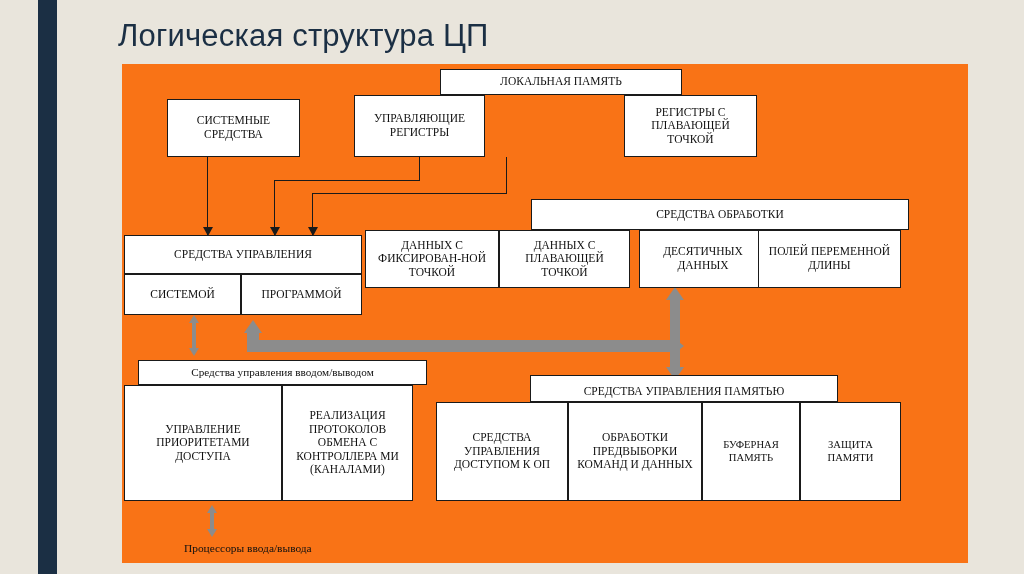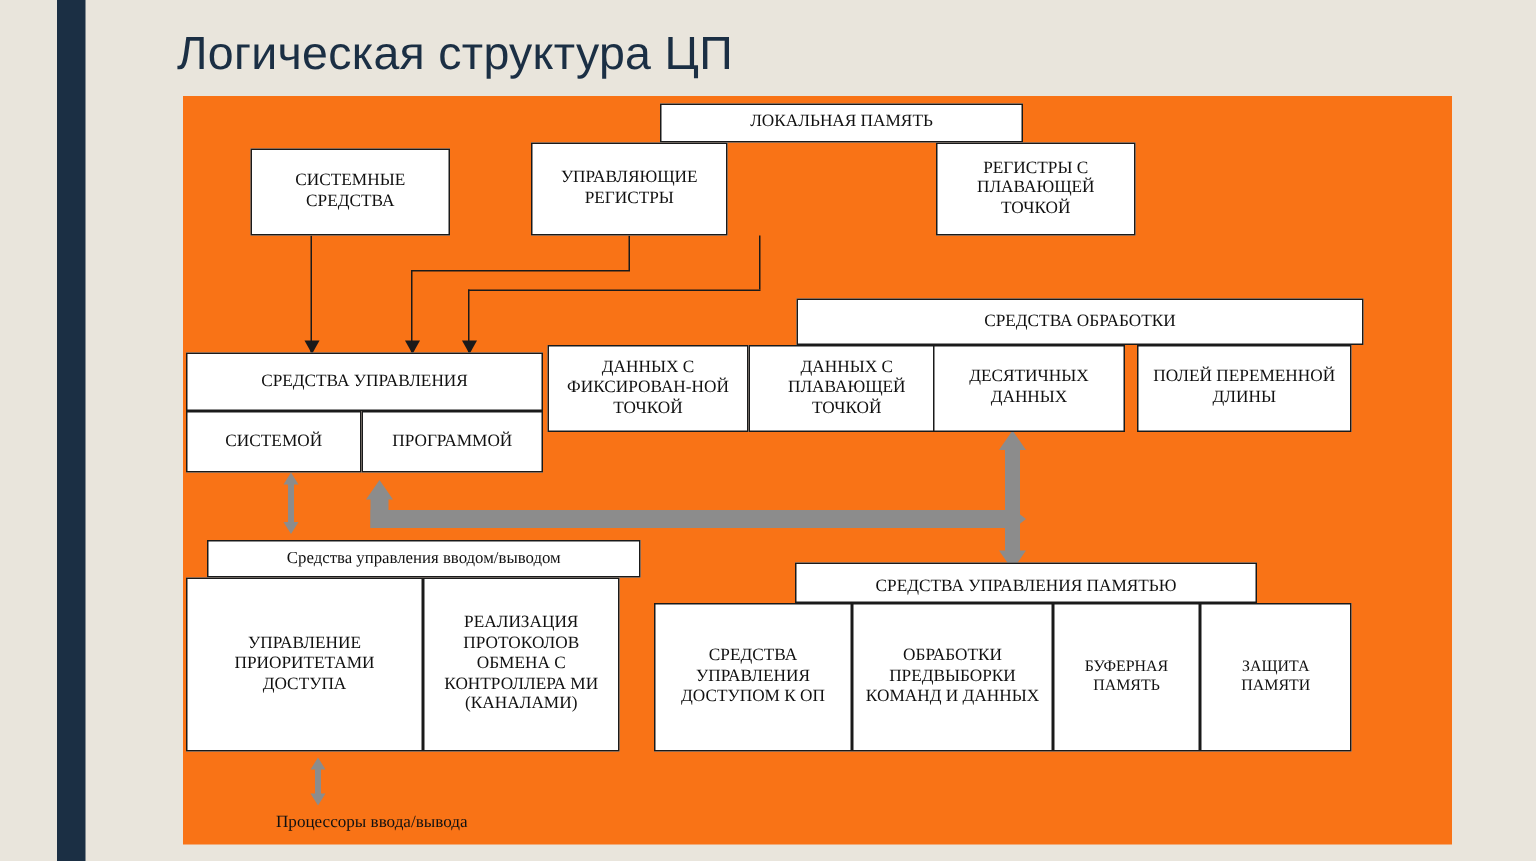--- a/index.html
+++ b/index.html
@@ -156,21 +156,21 @@
     <div class="bx hdr" style="left:396px;top:135px;width:378px;height:31px;margin-left:13px;">
       <span>СРЕДСТВА ОБРАБОТКИ</span>
     </div>
 
     <div class="bx" style="left:243px;top:166px;width:134px;height:58px;">
       <span>ДАННЫХ С ФИКСИРОВАН-НОЙ ТОЧКОЙ</span>
     </div>
     <div class="bx" style="left:377px;top:166px;width:131px;height:58px;">
       <span>ДАННЫХ С ПЛАВАЮЩЕЙ ТОЧКОЙ</span>
     </div>
-    <div class="bx" style="left:500px;top:166px;width:128px;height:58px;">
+    <div class="bx" style="left:517px;top:166px;width:128px;height:58px;">
       <span>ДЕСЯТИЧНЫХ ДАННЫХ</span>
     </div>
     <div class="bx" style="left:636px;top:166px;width:143px;height:58px;">
       <span>ПОЛЕЙ ПЕРЕМЕННОЙ ДЛИНЫ</span>
     </div>
 
     <div class="g-thin-head-up" style="left:67px;top:251px;"></div>
     <div class="g-v" style="left:70px;top:258px;width:4px;height:27px;"></div>
     <div class="g-thin-head-down" style="left:67px;top:284px;"></div>
 

